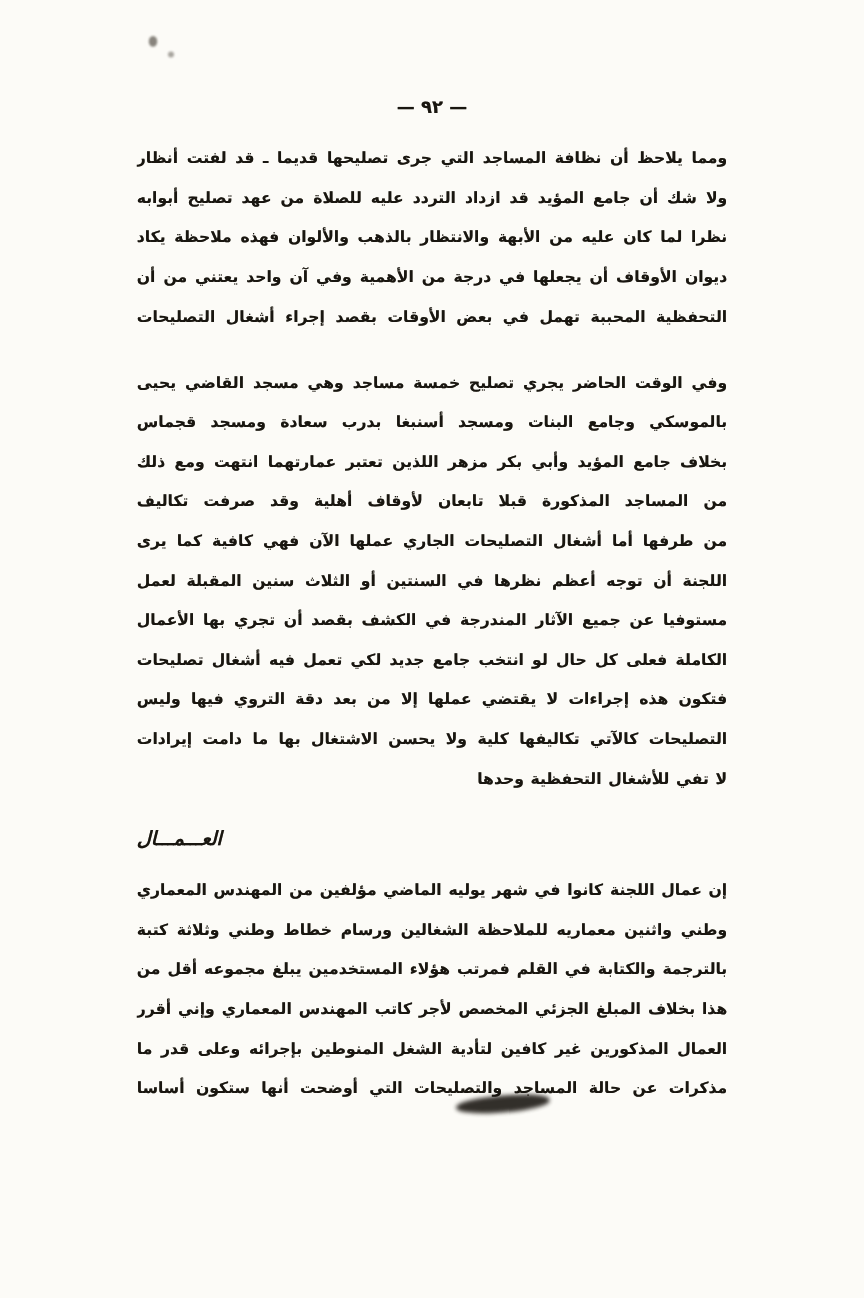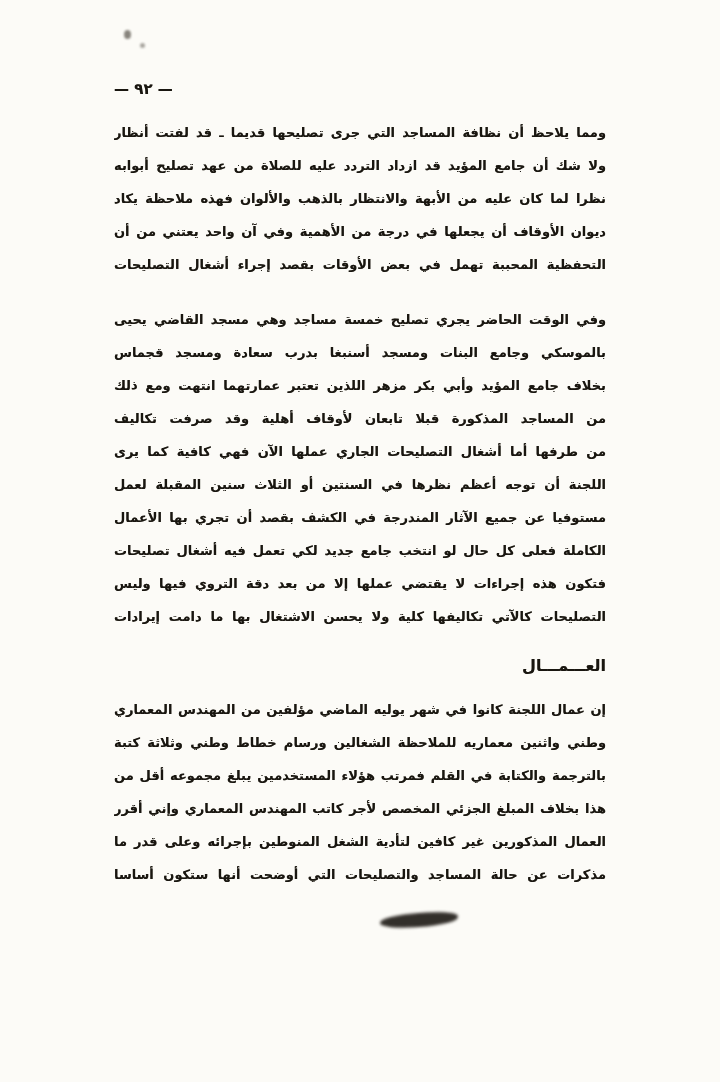--- a/index.html
+++ b/index.html
@@ -19,46 +19,47 @@
   }
   .text-block {
     width: 492px;
     margin: 0 auto;
     direction: rtl;
     color: #191610;
     font-weight: 700;
     text-shadow: 0 0 0.5px rgba(25,20,8,0.55);
   }
   .page-number {
-    text-align: left;
+    text-align: center;
     padding-top: 80px;
     font-size: 15px;
     letter-spacing: 2px;
     line-height: 18px;
     margin-bottom: 18px;
   }
   .para { margin: 0 0 22px 0; }
   .para.last { margin-bottom: 0; }
   .line {
     font-size: 13px;
     line-height: 33px;
     height: 33px;
     overflow: hidden;
     text-align: justify;
     text-align-last: justify;
     word-spacing: 1px;
     white-space: normal;
   }
   .line.short { text-align-last: right; }
   .heading {
-    text-align: right;
+    text-align: left;
     font-size: 16px;
     font-weight: 700;
     line-height: 22px;
     margin: 4px 0 16px 0;
+    font-style: italic;
   }
   .smudge {
     position: absolute;
     left: 380px;
     top: 913px;
     width: 78px;
     height: 14px;
     background: #17130e;
     border-radius: 50% 40% 50% 45%;
     filter: blur(1.6px);
@@ -98,20 +99,21 @@
       <div class="line">وفي الوقت الحاضر يجري تصليح خمسة مساجد وهي مسجد القاضي يحيى زين الدين</div>
       <div class="line">بالموسكي وجامع البنات ومسجد أسنبغا بدرب سعادة ومسجد قجماس الإسحاقي</div>
       <div class="line">بخلاف جامع المؤيد وأبي بكر مزهر اللذين تعتبر عمارتهما انتهت ومع ذلك فإن اثنين</div>
       <div class="line">من المساجد المذكورة قبلا تابعان لأوقاف أهلية وقد صرفت تكاليف التصليحات</div>
       <div class="line">من طرفها أما أشغال التصليحات الجاري عملها الآن فهي كافية كما يرى ويجب على</div>
       <div class="line">اللجنة أن توجه أعظم نظرها في السنتين أو الثلاث سنين المقبلة لعمل فحص جديد يكون</div>
       <div class="line">مستوفيا عن جميع الآثار المندرجة في الكشف بقصد أن تجري بها الأعمال التحفظية</div>
       <div class="line">الكاملة فعلى كل حال لو انتخب جامع جديد لكي تعمل فيه أشغال تصليحات مستوفاة</div>
       <div class="line">فتكون هذه إجراءات لا يقتضي عملها إلا من بعد دقة التروي فيها وليس بدون تأمل لأن</div>
       <div class="line">التصليحات كالآتي تكاليفها كلية ولا يحسن الاشتغال بها ما دامت إيرادات اللجنة</div>
+      <div class="line short">لا تفي للأشغال التحفظية وحدها</div>
     </div>
 
     <div class="heading">العـــمـــال</div>
 
     <div class="para last">
       <div class="line">إن عمال اللجنة كانوا في شهر يوليه الماضي مؤلفين من المهندس المعماري ومن مهندس</div>
       <div class="line">وطني واثنين معماريه للملاحظة الشغالين ورسام خطاط وطني وثلاثة كتبة منوطين</div>
       <div class="line">بالترجمة والكتابة في القلم فمرتب هؤلاء المستخدمين يبلغ مجموعه أقل من ستين جنيها شهريا</div>
       <div class="line">هذا بخلاف المبلغ الجزئي المخصص لأجر كاتب المهندس المعماري وإني أقرر صراحة بأن</div>
       <div class="line">العمال المذكورين غير كافين لتأدية الشغل المنوطين بإجرائه وعلى قدر ما يلزم تحرير</div>

